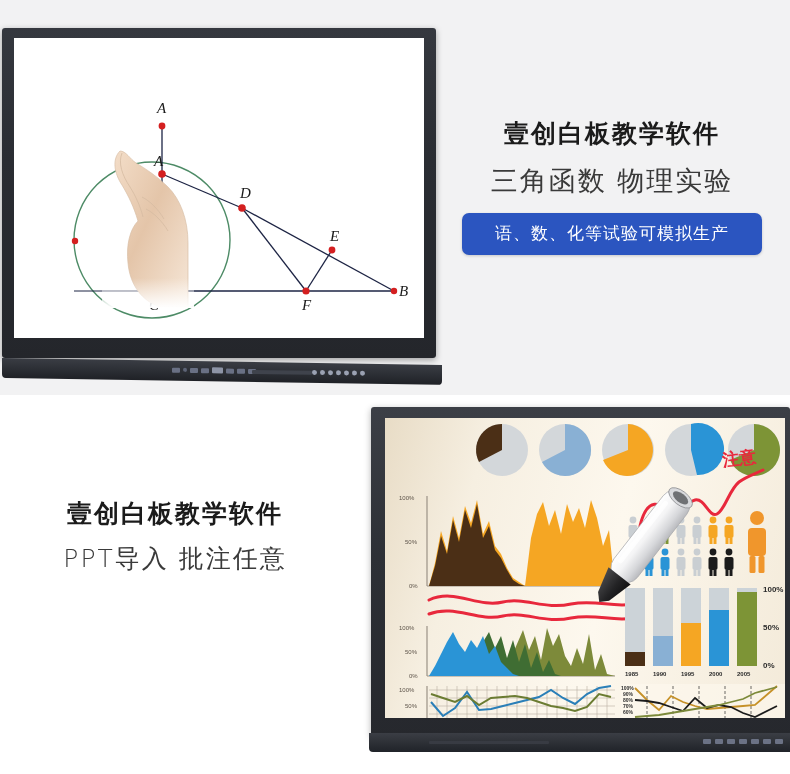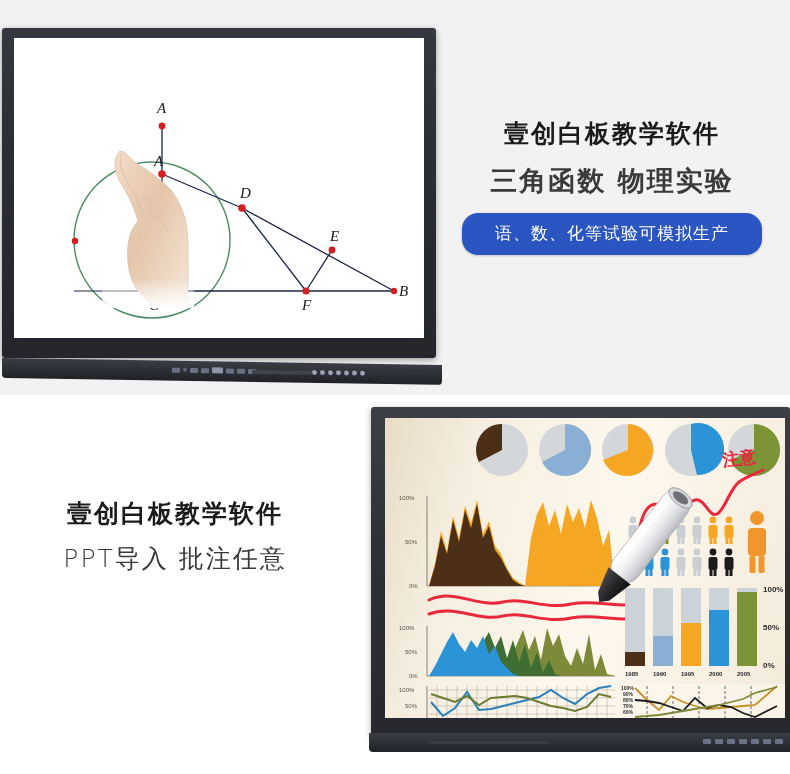--- a/index.html
+++ b/index.html
@@ -50,24 +50,24 @@
   }
 
   
   .t1{position:absolute;left:462px;top:120px;width:300px;}
   .t1 .h{
     font-size:25px;font-weight:bold;color:#1b1b1b;letter-spacing:2px;
     text-align:center;line-height:1.1;
   }
   .t1 .sub{
     margin-top:18px;font-size:27px;color:#3a3a3a;letter-spacing:2px;
-    text-align:center;font-weight:700;line-height:1.1;
+    text-align:center;font-weight:400;line-height:1.1;
   }
   .badge{
-    margin-top:18px;background:#2b55c0;border-radius:16px;
+    margin-top:18px;background:#2b55c0;border-radius:7px;
     color:#fff;font-size:17px;letter-spacing:1px;
     text-align:center;padding:9px 10px 10px;
     box-shadow:0 1px 3px rgba(0,0,0,.18);
   }
 
   
   .sec2{position:absolute;left:0;top:395px;width:790px;height:379px;background:#ffffff;}
 
   .t2{position:absolute;left:10px;top:105px;width:330px;}
   .t2 .h{font-size:25px;font-weight:bold;color:#1b1b1b;letter-spacing:2px;text-align:center;line-height:1.1;}

